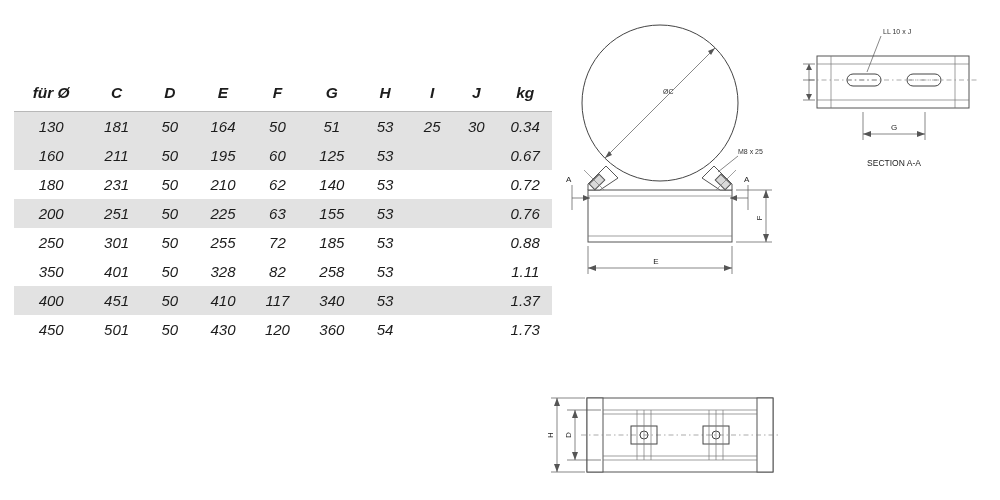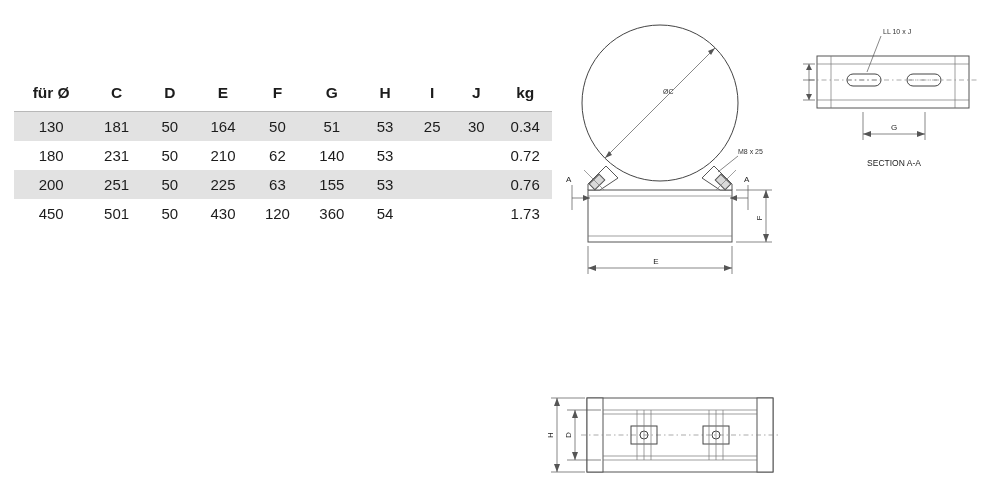--- a/index.html
+++ b/index.html
@@ -19,20 +19,21 @@
     width: 1000px;
     height: 500px;
   }
 
   
   .table-wrap {
     position: absolute;
     left: 14px;
     top: 78px;
     width: 538px;
+    font-style: italic;
   }
   table.spec {
     border-collapse: collapse;
     width: 538px;
     font-size: 15px;
     color: #1c1c1c;
   }
   table.spec th {
     font-weight: bold;
     font-size: 15.5px;
@@ -119,20 +120,32 @@
           <td class="c1">181</td>
           <td class="c2">50</td>
           <td class="c3">164</td>
           <td class="c4">50</td>
           <td class="c5">51</td>
           <td class="c6">53</td>
           <td class="c7">25</td>
           <td class="c8">30</td>
           <td class="c9">0.34</td>
         </tr>
+        <tr class="alt">
+          <td class="c0">160</td>
+          <td class="c1">211</td>
+          <td class="c2">50</td>
+          <td class="c3">195</td>
+          <td class="c4">60</td>
+          <td class="c5">125</td>
+          <td class="c6">53</td>
+          <td class="c7"></td>
+          <td class="c8"></td>
+          <td class="c9">0.67</td>
+        </tr>
         <tr>
           <td class="c0">180</td>
           <td class="c1">231</td>
           <td class="c2">50</td>
           <td class="c3">210</td>
           <td class="c4">62</td>
           <td class="c5">140</td>
           <td class="c6">53</td>
           <td class="c7"></td>
           <td class="c8"></td>
@@ -142,20 +155,56 @@
           <td class="c0">200</td>
           <td class="c1">251</td>
           <td class="c2">50</td>
           <td class="c3">225</td>
           <td class="c4">63</td>
           <td class="c5">155</td>
           <td class="c6">53</td>
           <td class="c7"></td>
           <td class="c8"></td>
           <td class="c9">0.76</td>
+        </tr>
+        <tr>
+          <td class="c0">250</td>
+          <td class="c1">301</td>
+          <td class="c2">50</td>
+          <td class="c3">255</td>
+          <td class="c4">72</td>
+          <td class="c5">185</td>
+          <td class="c6">53</td>
+          <td class="c7"></td>
+          <td class="c8"></td>
+          <td class="c9">0.88</td>
+        </tr>
+        <tr>
+          <td class="c0">350</td>
+          <td class="c1">401</td>
+          <td class="c2">50</td>
+          <td class="c3">328</td>
+          <td class="c4">82</td>
+          <td class="c5">258</td>
+          <td class="c6">53</td>
+          <td class="c7"></td>
+          <td class="c8"></td>
+          <td class="c9">1.11</td>
+        </tr>
+        <tr class="alt">
+          <td class="c0">400</td>
+          <td class="c1">451</td>
+          <td class="c2">50</td>
+          <td class="c3">410</td>
+          <td class="c4">117</td>
+          <td class="c5">340</td>
+          <td class="c6">53</td>
+          <td class="c7"></td>
+          <td class="c8"></td>
+          <td class="c9">1.37</td>
         </tr>
         <tr>
           <td class="c0">450</td>
           <td class="c1">501</td>
           <td class="c2">50</td>
           <td class="c3">430</td>
           <td class="c4">120</td>
           <td class="c5">360</td>
           <td class="c6">54</td>
           <td class="c7"></td>

